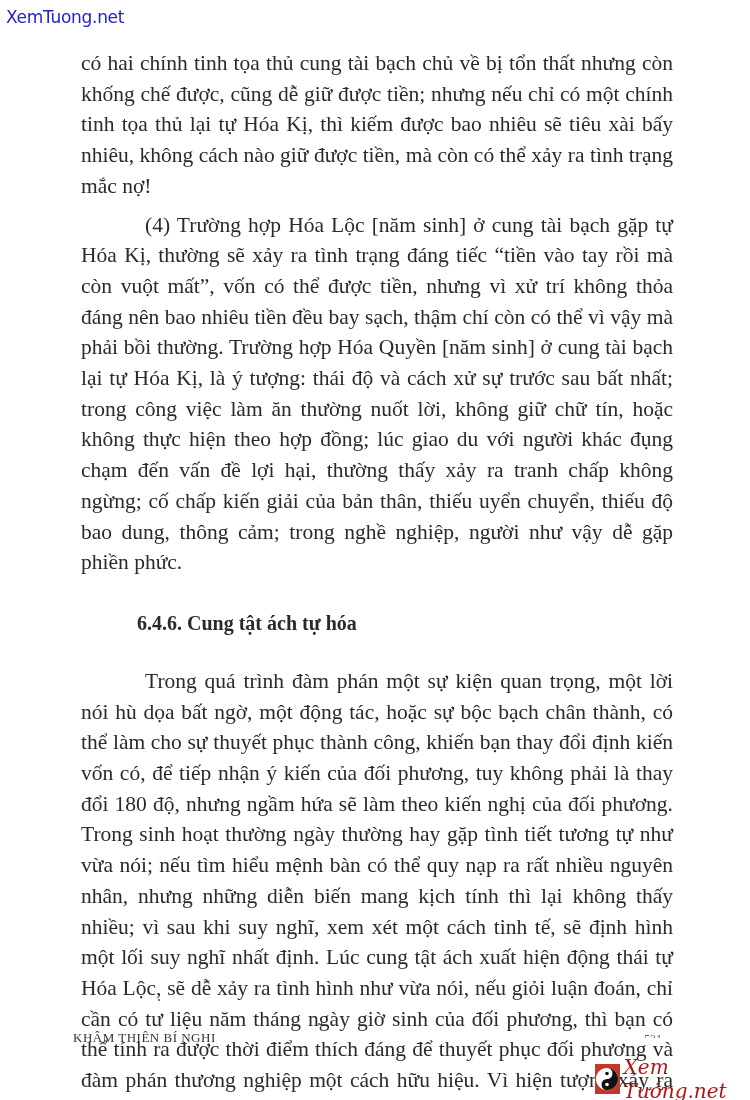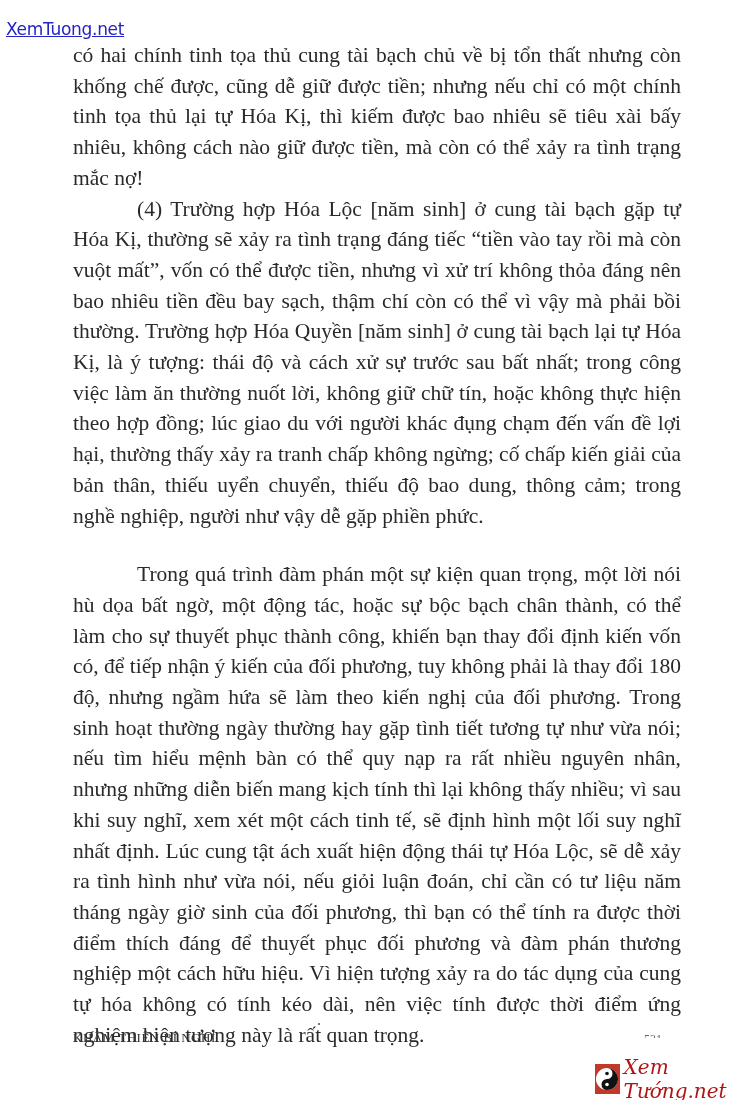--- a/index.html
+++ b/index.html
@@ -1,29 +1,29 @@
 <!DOCTYPE html>
 <html><head>
 <meta charset="utf-8">
 <style>
   html, body { margin: 0; padding: 0; }
   body {
     width: 750px; height: 1100px; background: #ffffff; position: relative; overflow: hidden;
     font-family: "Liberation Serif", "DejaVu Serif", serif; color: #2a2a2a;
   }
   .watermark-top {
-    position: absolute; left: 6px; top: 19px;
+    position: absolute; left: 6px; top: 7px;
     font-family: "DejaVu Sans", "Liberation Sans", sans-serif;
-    font-size: 17px; color: #2323c8; letter-spacing: -0.3px; text-decoration: underline;
+    font-size: 17px; color: #2323c8; letter-spacing: -0.3px;
   }
   .page {
     position: absolute; left: 73px; top: 40px; width: 608px;
     font-size: 21.5px; line-height: 30.7px; text-align: justify;
   }
-  .page p { margin: 0; }
+  .page p { margin: 8px; }
   .indent { text-indent: 64px; }
   .heading {
     margin: 30px 0 0 64px !important; font-weight: bold; font-size: 20px;
     line-height: 30px; color: #2a2a2a;
   }
   .sec-para { margin-top: 28px !important; }
   .footer-title {
     position: absolute; left: 73px; top: 1030px;
     font-family: Liberation Serif, serif; font-size: 13px; letter-spacing: 0.5px; color: #333;
   }
@@ -44,20 +44,21 @@
   .speck { position: absolute; width: 2px; height: 2px; background: #777; }
 </style>
 </head>
 <body>
 
 <div class="watermark-top">XemTuong.net</div>
 
 <div class="page">
   <p>có hai chính tinh tọa thủ cung tài bạch chủ về bị tổn thất nhưng còn khống chế được, cũng dễ giữ được tiền; nhưng nếu chỉ có một chính tinh tọa thủ lại tự Hóa Kị, thì kiếm được bao nhiêu sẽ tiêu xài bấy nhiêu, không cách nào giữ được tiền, mà còn có thể xảy ra tình trạng mắc nợ!</p>
   <p class="indent">(4) Trường hợp Hóa Lộc [năm sinh] ở cung tài bạch gặp tự Hóa Kị, thường sẽ xảy ra tình trạng đáng tiếc “tiền vào tay rồi mà còn vuột mất”, vốn có thể được tiền, nhưng vì xử trí không thỏa đáng nên bao nhiêu tiền đều bay sạch, thậm chí còn có thể vì vậy mà phải bồi thường. Trường hợp Hóa Quyền [năm sinh] ở cung tài bạch lại tự Hóa Kị, là ý tượng: thái độ và cách xử sự trước sau bất nhất; trong công việc làm ăn thường nuốt lời, không giữ chữ tín, hoặc không thực hiện theo hợp đồng; lúc giao du với người khác đụng chạm đến vấn đề lợi hại, thường thấy xảy ra tranh chấp không ngừng; cố chấp kiến giải của bản thân, thiếu uyển chuyển, thiếu độ bao dung, thông cảm; trong nghề nghiệp, người như vậy dễ gặp phiền phức.</p>
+  <p class="heading">6.4.6. Cung tật ách tự hóa</p>
   <p class="indent sec-para">Trong quá trình đàm phán một sự kiện quan trọng, một lời nói hù dọa bất ngờ, một động tác, hoặc sự bộc bạch chân thành, có thể làm cho sự thuyết phục thành công, khiến bạn thay đổi định kiến vốn có, để tiếp nhận ý kiến của đối phương, tuy không phải là thay đổi 180 độ, nhưng ngầm hứa sẽ làm theo kiến nghị của đối phương. Trong sinh hoạt thường ngày thường hay gặp tình tiết tương tự như vừa nói; nếu tìm hiểu mệnh bàn có thể quy nạp ra rất nhiều nguyên nhân, nhưng những diễn biến mang kịch tính thì lại không thấy nhiều; vì sau khi suy nghĩ, xem xét một cách tinh tế, sẽ định hình một lối suy nghĩ nhất định. Lúc cung tật ách xuất hiện động thái tự Hóa Lộc, sẽ dễ xảy ra tình hình như vừa nói, nếu giỏi luận đoán, chỉ cần có tư liệu năm tháng ngày giờ sinh của đối phương, thì bạn có thể tính ra được thời điểm thích đáng để thuyết phục đối phương và đàm phán thương nghiệp một cách hữu hiệu. Vì hiện tượng xảy ra do tác dụng của cung tự hóa không có tính kéo dài, nên việc tính được thời điểm ứng nghiệm hiện tượng này là rất quan trọng.</p>
 </div>
 
 <span class="speck" style="left:158px;top:999px;"></span>
 <span class="speck" style="left:318px;top:1023px;"></span>
 
 <div class="footer-title">KHÂM THIÊN BÍ NGHI</div>
 <div class="page-num">531</div>
 
 <div class="logo">

